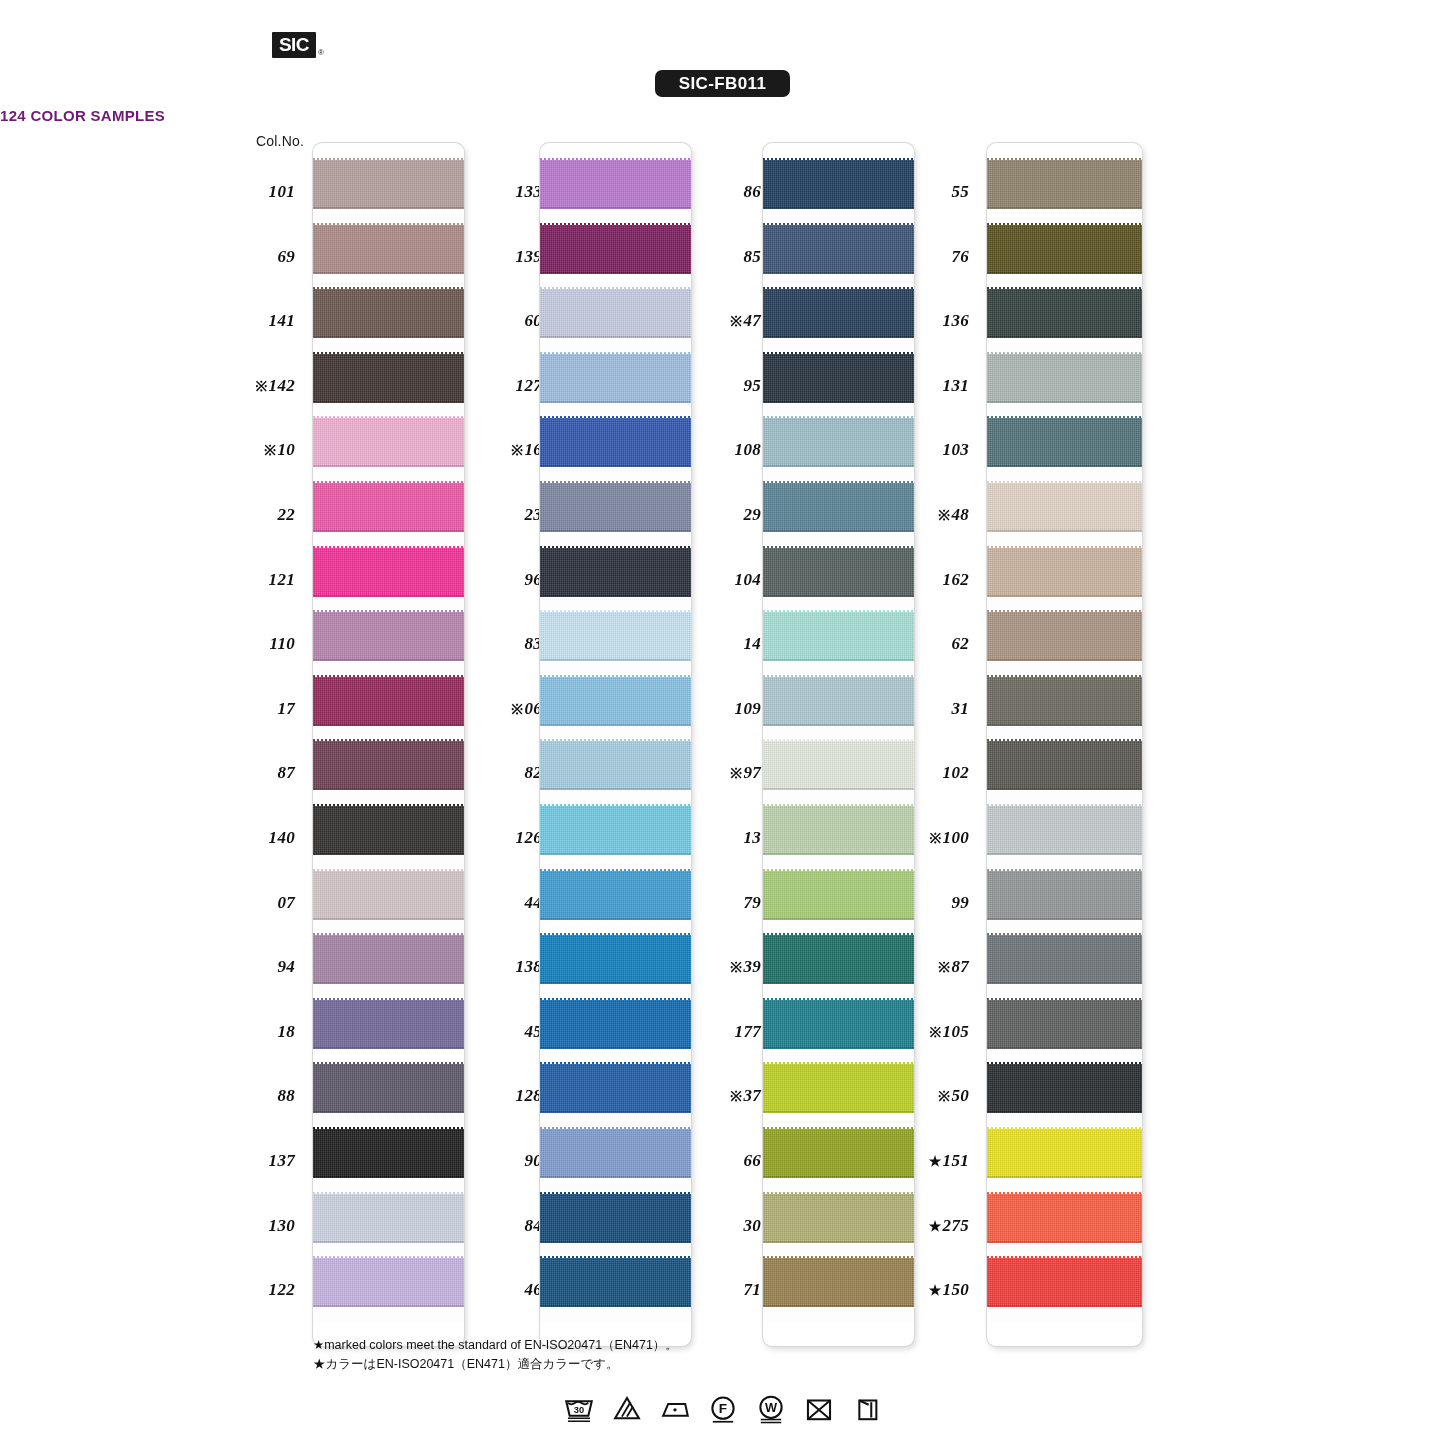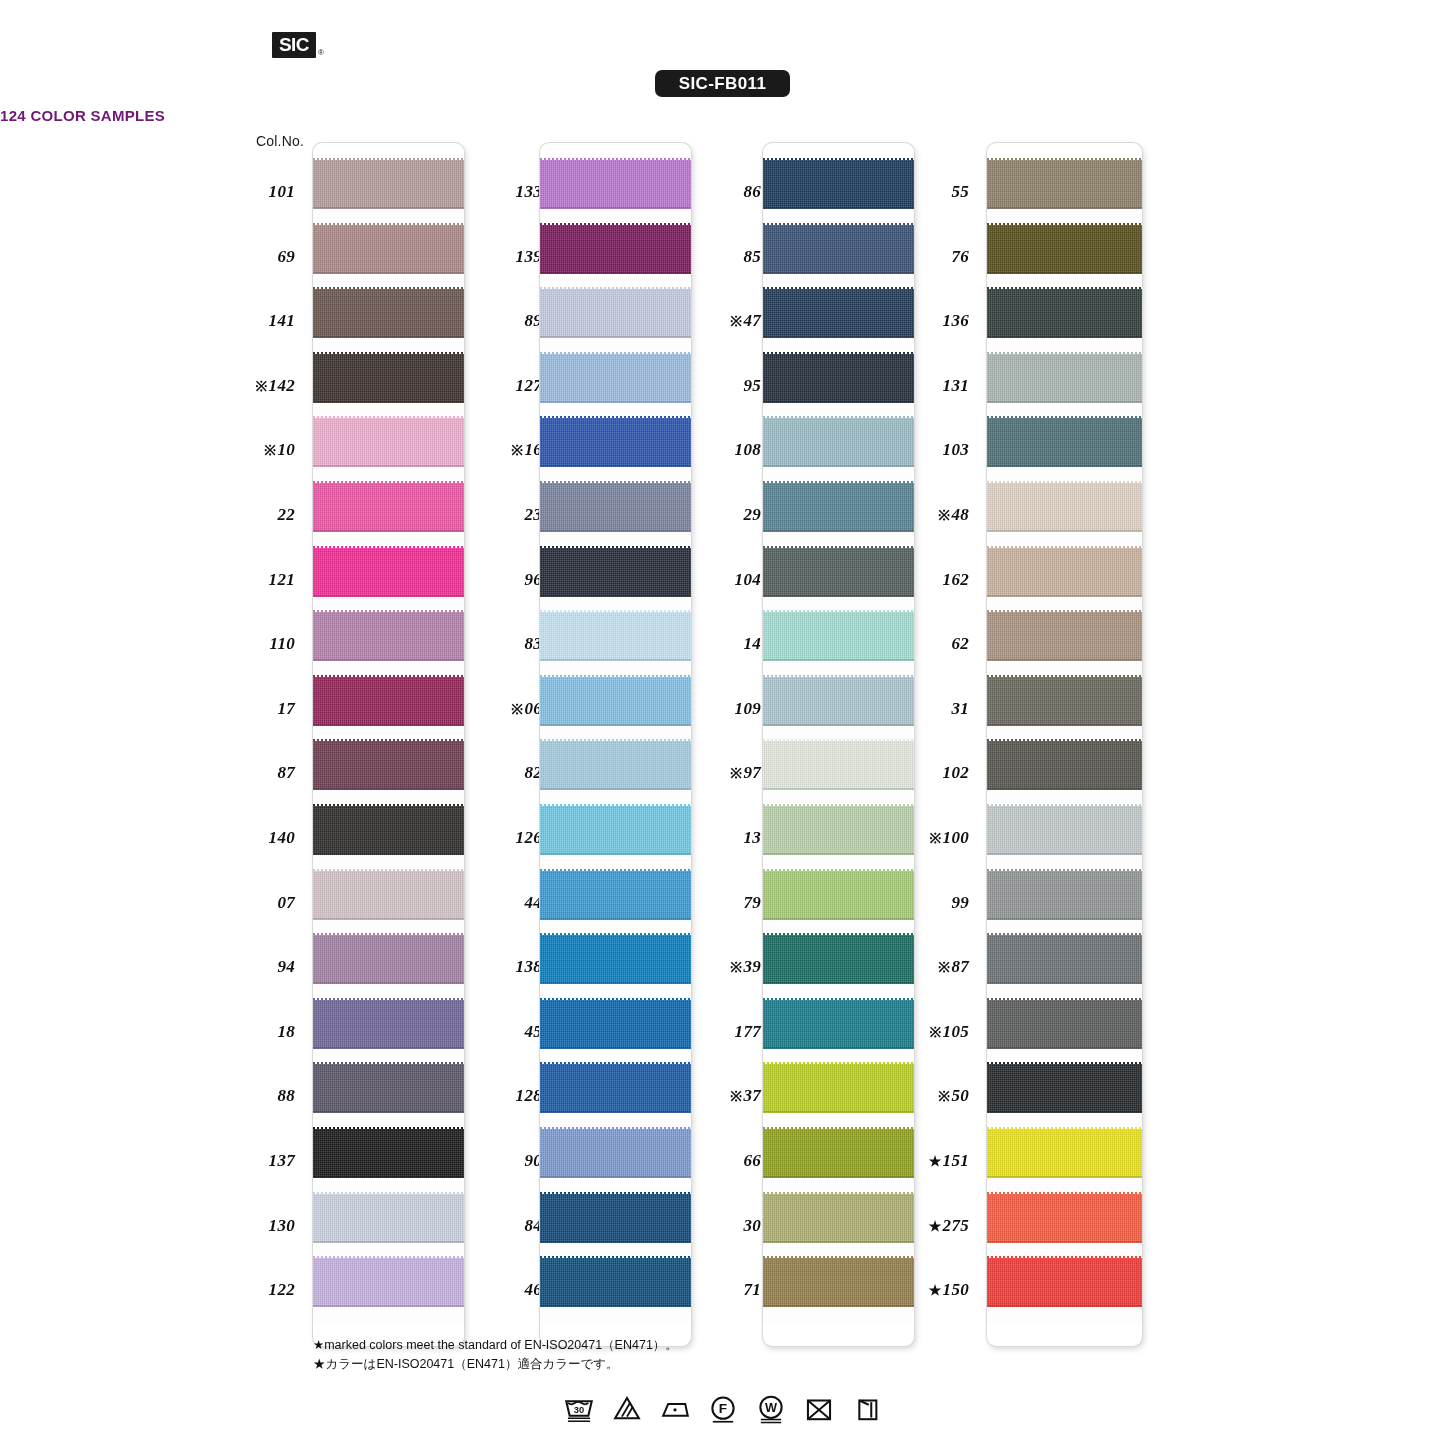--- a/index.html
+++ b/index.html
@@ -218,21 +218,21 @@
       <div class="label"><span>94</span></div>
       <div class="label"><span>18</span></div>
       <div class="label"><span>88</span></div>
       <div class="label"><span>137</span></div>
       <div class="label"><span>130</span></div>
       <div class="label"><span>122</span></div>
     </div>
   <div class="labels labels-offset lab-1" id="lab1">
       <div class="label"><span>133</span></div>
       <div class="label"><span>139</span></div>
-      <div class="label"><span>89</span></div>
+      <div class="label"><span>60</span></div>
       <div class="label"><span>127</span></div>
       <div class="label"><span class="mk">※</span><span>16</span></div>
       <div class="label"><span>23</span></div>
       <div class="label"><span>96</span></div>
       <div class="label"><span>83</span></div>
       <div class="label"><span class="mk">※</span><span>06</span></div>
       <div class="label"><span>82</span></div>
       <div class="label"><span>126</span></div>
       <div class="label"><span>44</span></div>
       <div class="label"><span>138</span></div>

